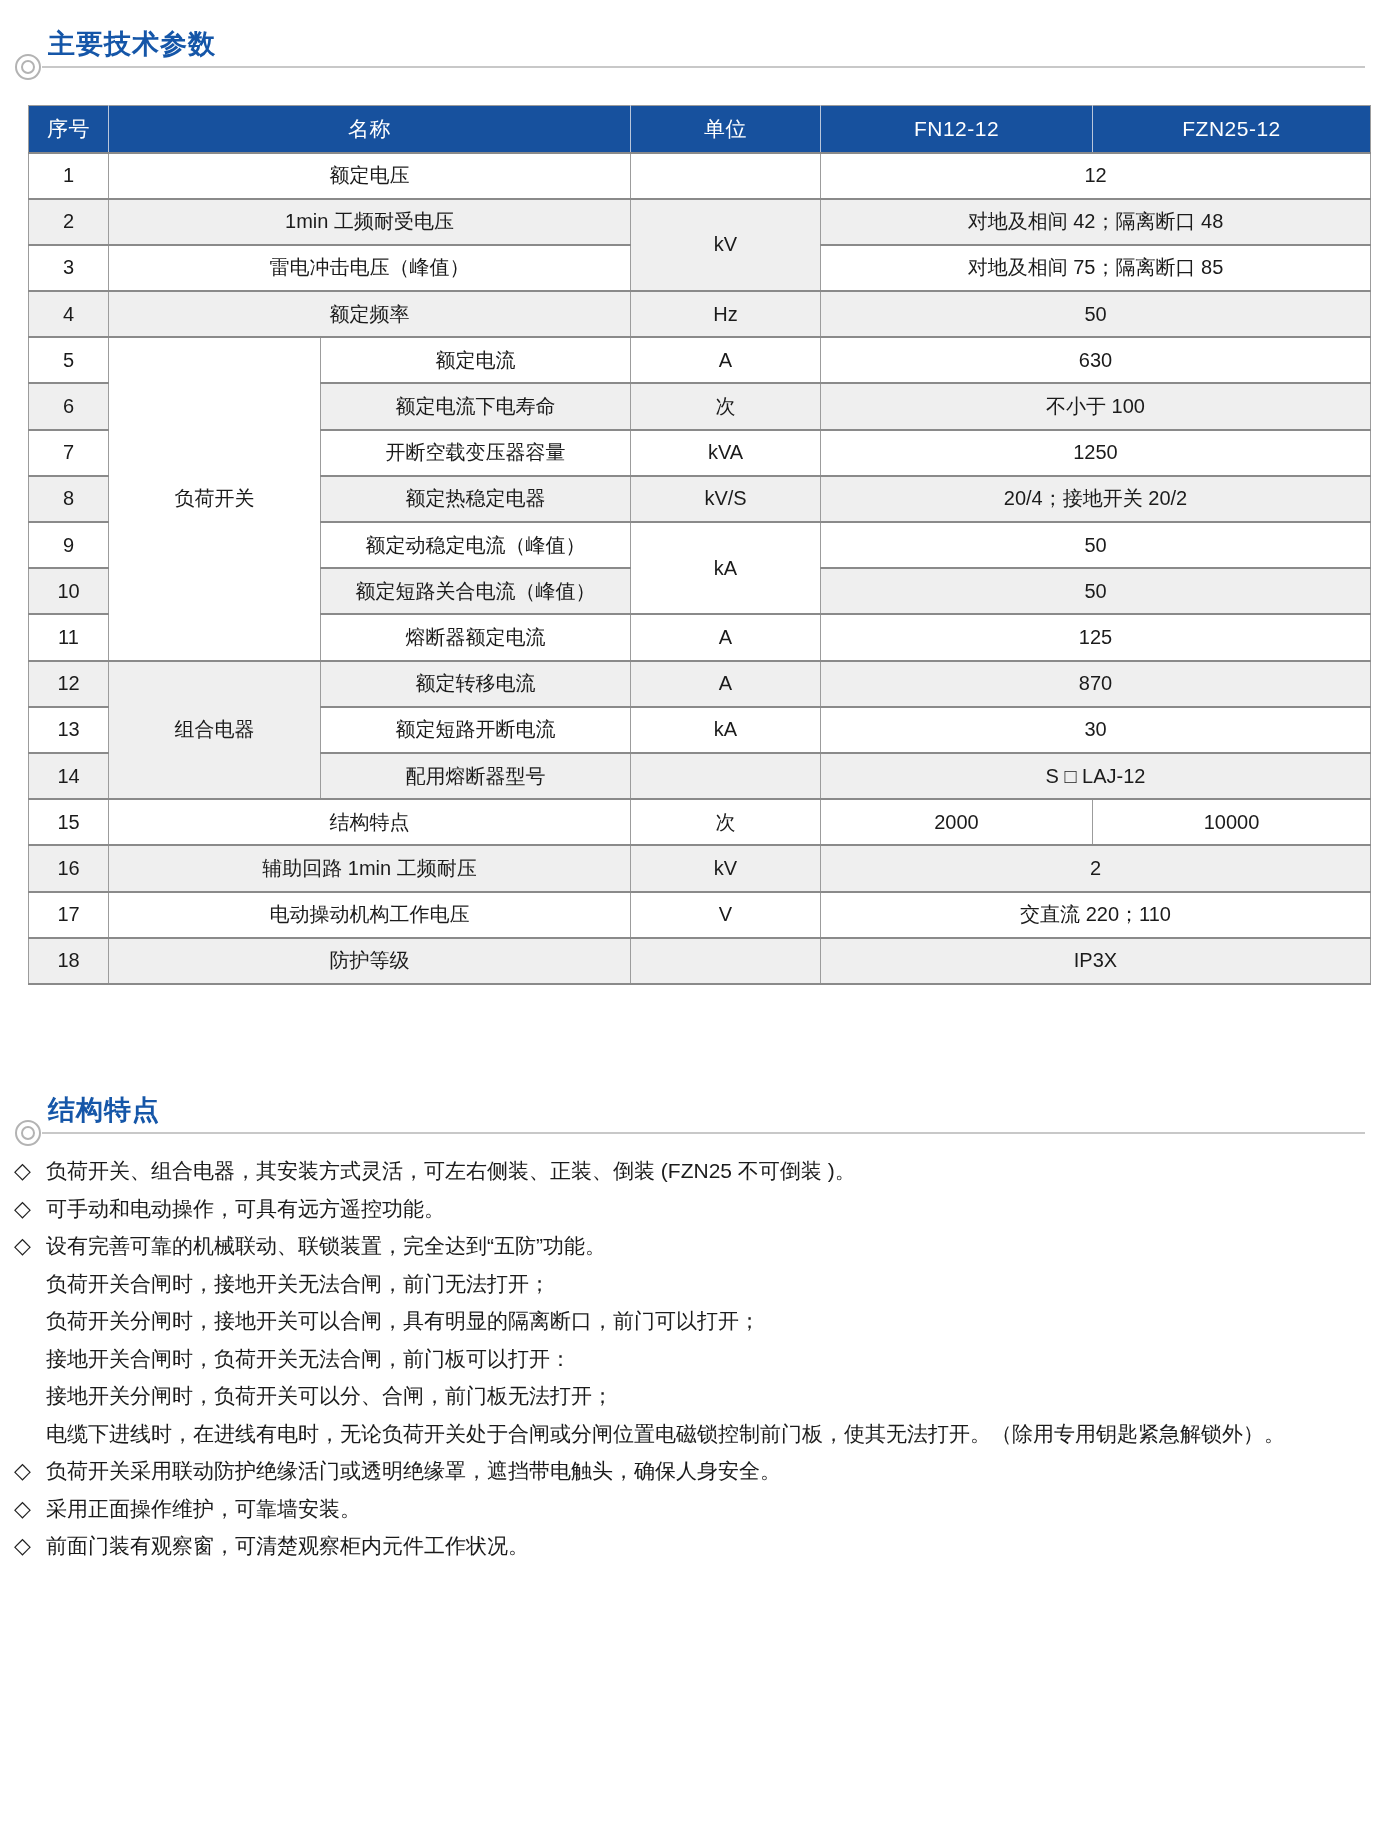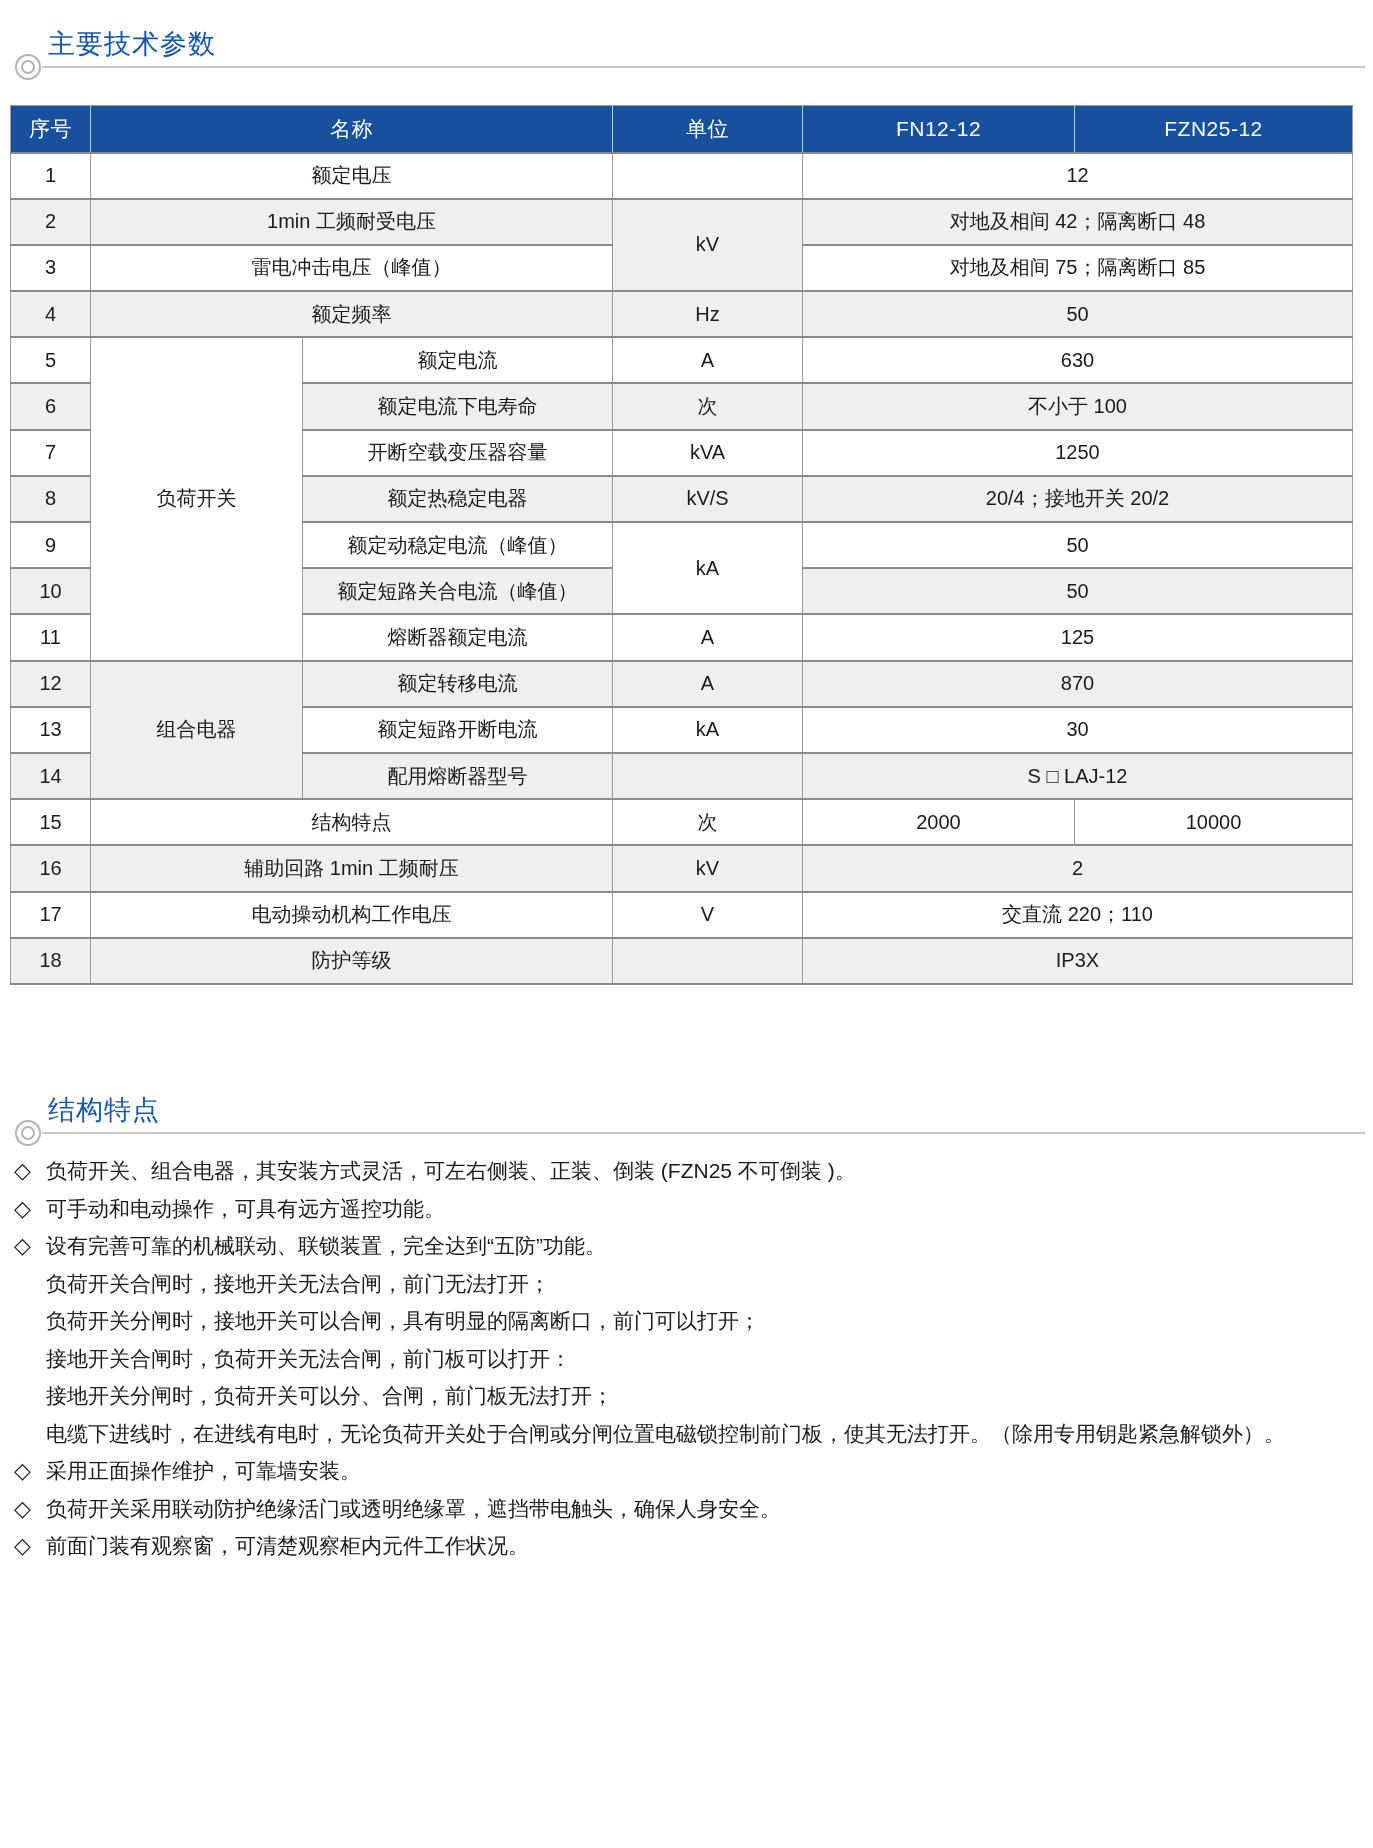--- a/index.html
+++ b/index.html
@@ -13,31 +13,31 @@
   }
   *{margin:0;padding:0;box-sizing:border-box;}
   html,body{background:#fff;}
   body{
     position:relative;width:1373px;height:1848px;overflow:hidden;
     font-family:"Liberation Sans","DejaVu Sans",sans-serif;color:var(--ink);
   }
   
   .section-head{position:absolute;left:0;right:0;height:56px;}
   .section-head .title{
-    position:absolute;left:48px;top:0;font-size:27px;font-weight:400;
+    position:absolute;left:48px;top:0;font-size:27px;font-weight:700;
     color:var(--heading);letter-spacing:1px;
   }
   .section-head .rule{
     position:absolute;left:42px;right:8px;top:40px;height:2px;background:var(--divider);
   }
   .ring{position:absolute;left:15px;top:28px;width:26px;height:26px;border:2px solid #b3b3b3;border-radius:50%;background:#fff;}
   .ring .inner{position:absolute;left:4px;top:4px;width:14px;height:14px;border:2px solid #b3b3b3;border-radius:50%;}
   
   table{
-    position:absolute;left:10px;top:105px;width:1342px;height:880px;
+    position:absolute;left:28px;top:105px;width:1342px;height:880px;
     border-collapse:collapse;table-layout:fixed;
     font-size:20px;color:var(--ink);
     border:1px solid var(--line-v);
   }
   th{
     background:var(--accent);color:#fff;font-weight:400;font-size:21px;height:47px;
     border-left:1px solid #b9c6db;letter-spacing:.5px;
   }
   th:first-child{border-left:none;}
   td{
@@ -206,16 +206,16 @@
 
 <div class="features">
   <div class="feat"><span class="marker">◇</span><span>负荷开关、组合电器，其安装方式灵活，可左右侧装、正装、倒装 (FZN25 不可倒装 )。</span></div>
   <div class="feat"><span class="marker">◇</span><span>可手动和电动操作，可具有远方遥控功能。</span></div>
   <div class="feat"><span class="marker">◇</span><span>设有完善可靠的机械联动、联锁装置，完全达到“五防”功能。</span></div>
   <div class="sub"><span>负荷开关合闸时，接地开关无法合闸，前门无法打开；</span></div>
   <div class="sub"><span>负荷开关分闸时，接地开关可以合闸，具有明显的隔离断口，前门可以打开；</span></div>
   <div class="sub"><span>接地开关合闸时，负荷开关无法合闸，前门板可以打开：</span></div>
   <div class="sub"><span>接地开关分闸时，负荷开关可以分、合闸，前门板无法打开；</span></div>
   <div class="sub"><span>电缆下进线时，在进线有电时，无论负荷开关处于合闸或分闸位置电磁锁控制前门板，使其无法打开。（除用专用钥匙紧急解锁外）。</span></div>
+  <div class="feat"><span class="marker">◇</span><span>负荷开关采用联动防护绝缘活门或透明绝缘罩，遮挡带电触头，确保人身安全。</span></div>
   <div class="feat"><span class="marker">◇</span><span>采用正面操作维护，可靠墙安装。</span></div>
-  <div class="feat"><span class="marker">◇</span><span>负荷开关采用联动防护绝缘活门或透明绝缘罩，遮挡带电触头，确保人身安全。</span></div>
   <div class="feat"><span class="marker">◇</span><span>前面门装有观察窗，可清楚观察柜内元件工作状况。</span></div>
 </div>
 
 </body></html>

